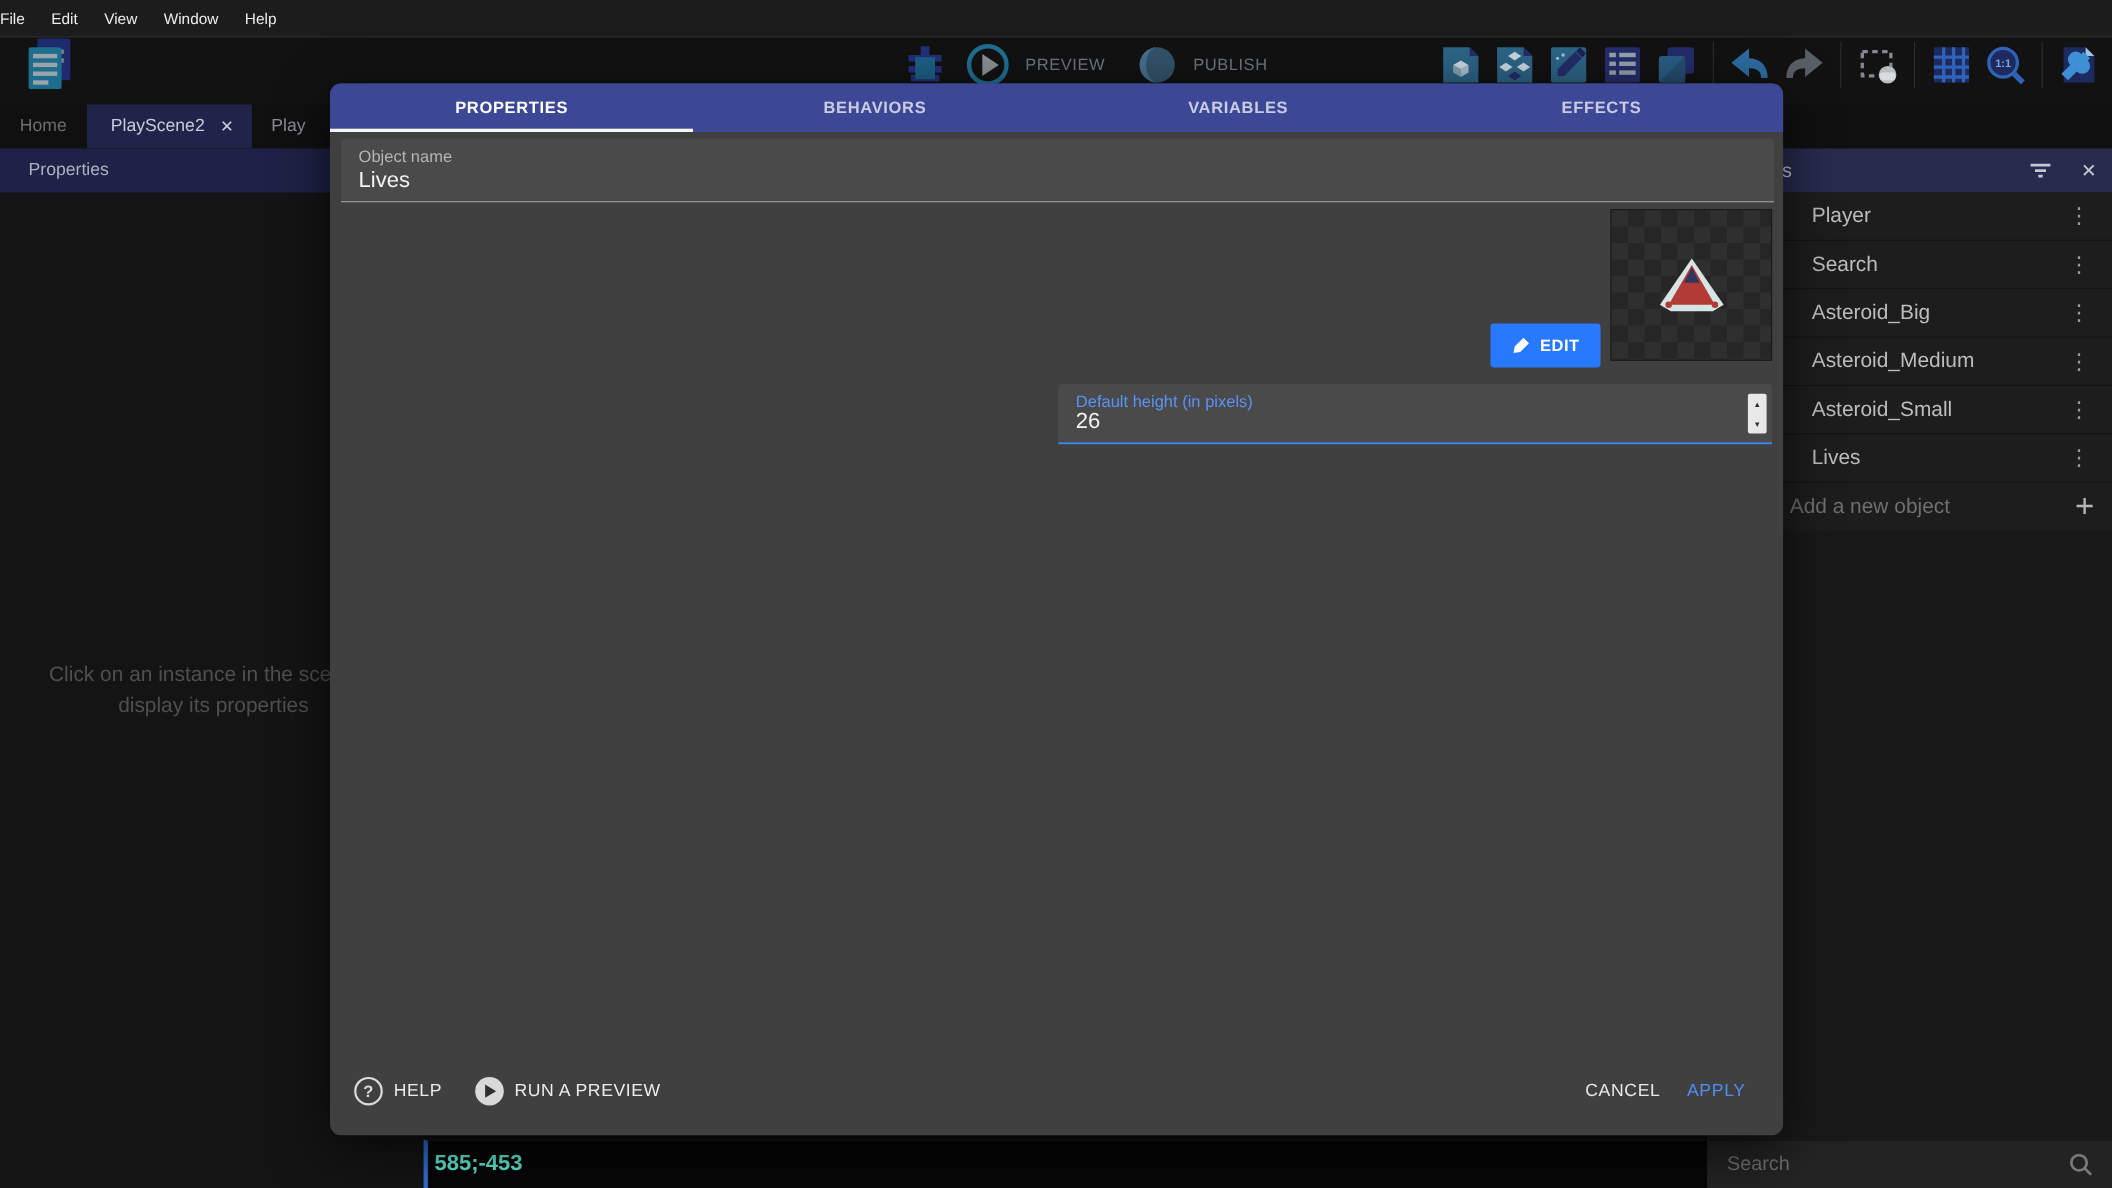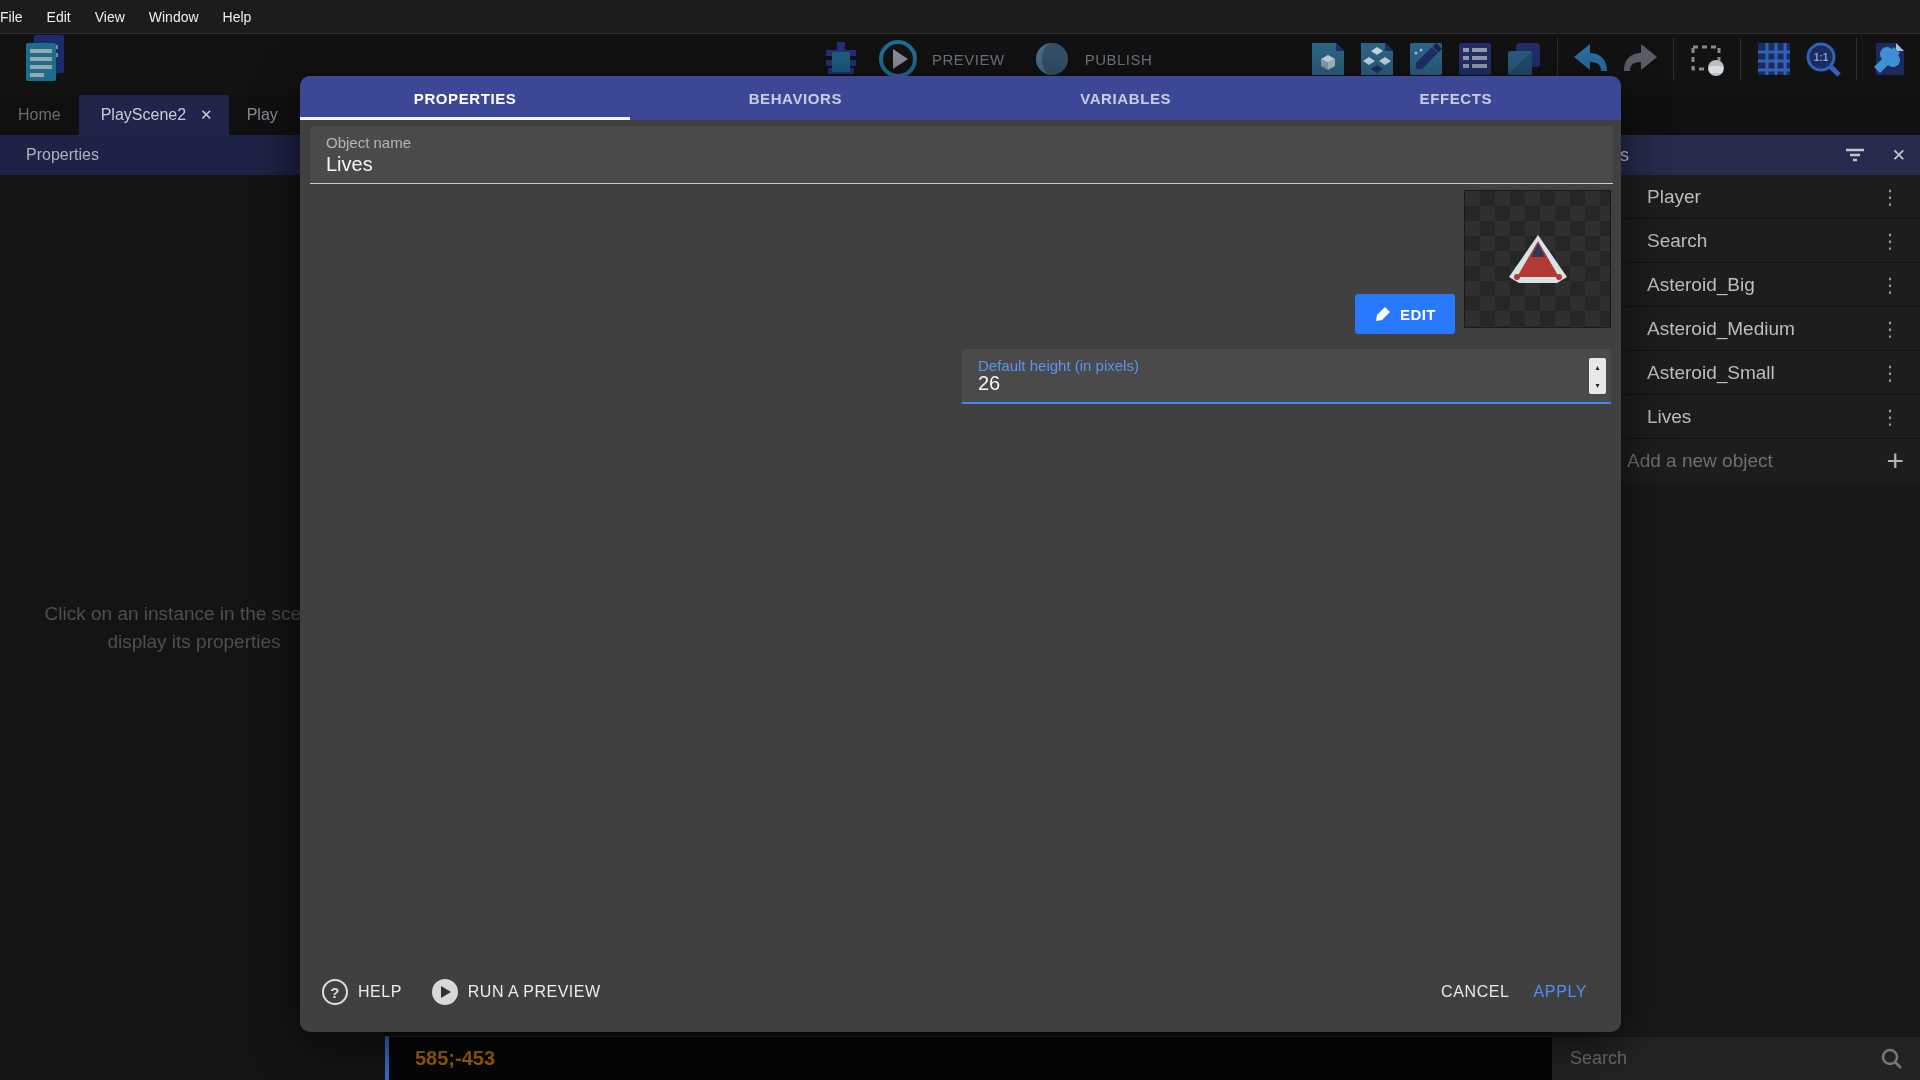--- a/index.html
+++ b/index.html
@@ -33,21 +33,21 @@
   .left-panel { position:absolute; left:0; top:135px; width:385px; height:945px; background:#141414; }
   .panel-header { height:40px; background:#1e2246; color:#aeb2bf; font-size:16px;
                   display:flex; align-items:center; padding-left:26px; }
   .empty-msg { position:absolute; left:14px; top:465px; width:360px; text-align:center;
                font-size:19px; line-height:1.45; color:#4f4f4f; }
 
   
   .scene-statusbar { position:absolute; left:385px; top:1036px; width:1167px; height:44px;
                      background:#060606; border-left:4px solid #2f6fd0; border-top:1px solid #232323;
                      display:flex; align-items:center; }
-  .coords { font-size:20px; font-weight:600; color:#a16207; margin-left:26px; }
+  .coords { font-size:20px; font-weight:600; color:#5eead4; margin-left:6px; }
 
   
   .right-panel { position:absolute; left:1552px; top:135px; width:368px; height:945px; background:#191919; }
   .objects-header { position:relative; height:40px; background:#272b4e; overflow:hidden;
                     display:flex; align-items:center; padding-left:16px; }
   .objects-title { font-size:18px; color:#c5c8d2; white-space:nowrap; }
   .oh-icons { position:absolute; right:14px; top:0; height:40px; display:flex; align-items:center; gap:26px; }
   .objects-rows { position:absolute; left:0; top:40px; right:0; }
   .obj-row { height:44px; display:flex; align-items:center; background:#1d1d1d;
              border-bottom:1px solid #121212; padding:0 18px 0 95px; position:relative; }

